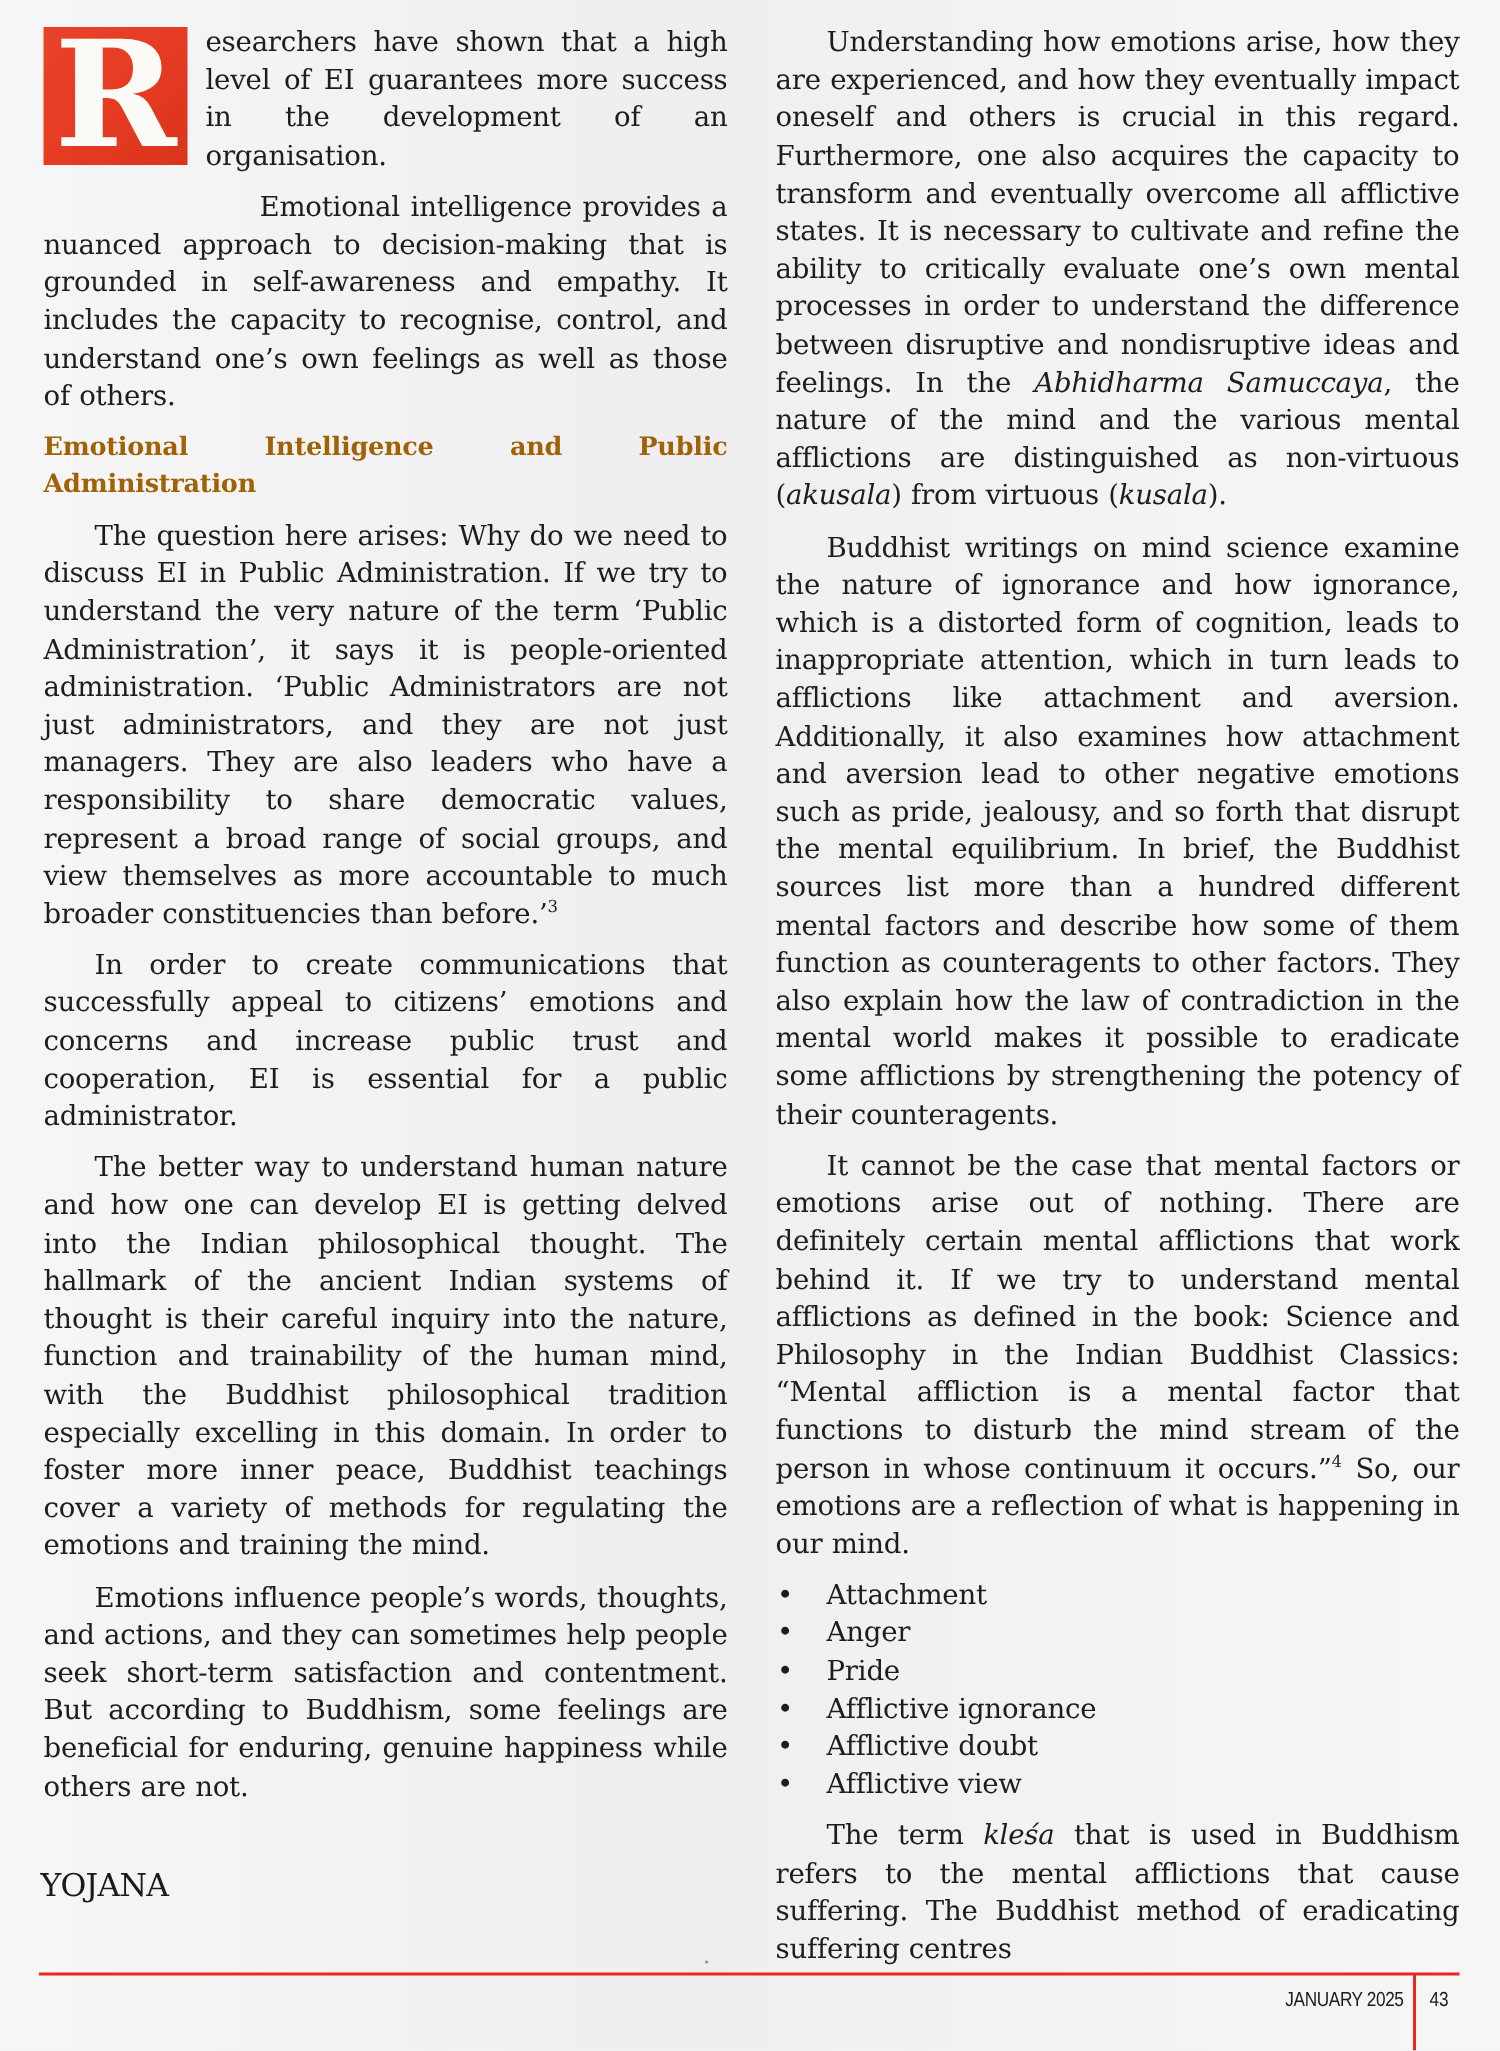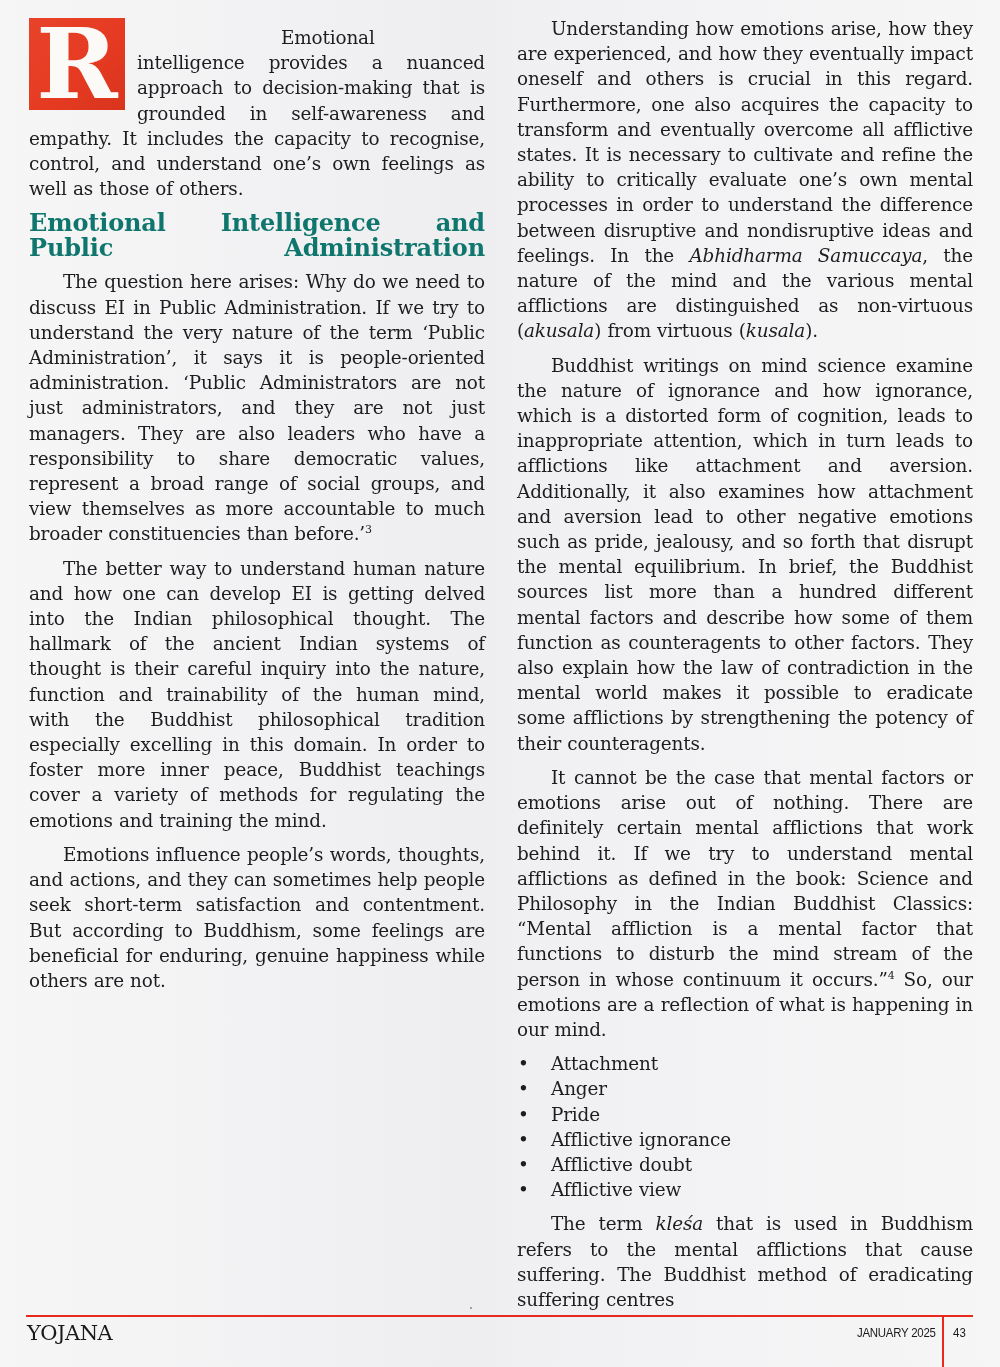--- a/index.html
+++ b/index.html
@@ -43,23 +43,23 @@
       font-weight: bold;
       font-size: 98px;
       line-height: 92px;
       text-align: center;
       text-indent: 0;
     }
     .after-drop {
       text-indent: 144px;
     }
     .heading {
-      color: #0f766e;
+      color: #a16207;
       font-weight: bold;
-      font-size: 24px;
+      font-size: 17px;
       line-height: 25px;
       margin: 4px 0 9px 0;
       text-align: justify;
       text-align-last: left;
     }
     .heading.tight { letter-spacing: -0.6px; word-spacing: -2px; }
     .justify-last { text-align-last: justify; }
     i { }
     sup { font-size: 11px; vertical-align: super; line-height: 0; }
     ul.afflictions {
@@ -89,21 +89,21 @@
       position: absolute;
       left: 942px;
       top: 1316px;
       width: 2px;
       height: 51px;
       background: #e8291e;
     }
     .footer-brand {
       position: absolute;
       left: 27px;
-      top: 1321px;
+      top: 1245px;
       font-family: "DejaVu Serif", "Liberation Serif", serif;
       font-size: 21px;
       letter-spacing: -0.5px;
       color: #1a1a1a;
     }
     .footer-date {
       position: absolute;
       right: 64px;
       top: 1325px;
       font-family: "Liberation Sans", "DejaVu Sans", sans-serif;
@@ -132,27 +132,29 @@
       background: #888;
       border-radius: 1px;
     }
   </style>
 </head>
 <body>
 
 <div class="col col-left">
   <p class="para dropcap-para">
     <span class="dropcap">R</span>
+    <span>esearchers have shown that a high level of EI guarantees more success in the development of an organisation.</span>
   </p>
   <p class="para after-drop">Emotional intelligence provides a nuanced approach to decision-making that is grounded in self-awareness and empathy. It includes the capacity to recognise, control, and understand one’s own feelings as well as those of others.</p>
 
   <h2 class="heading justify-last" style="text-align-last: justify;"><span>Emotional Intelligence and Public Administration</span></h2>
 
   <p class="para"><span>The question here arises: Why do we need to discuss EI in Public Administration. If we try to understand the very nature of the term ‘Public Administration’, it says it is people-oriented administration. ‘Public Administrators are not just administrators, and they are not just managers. They are also leaders who have a responsibility to share democratic values, represent a broad range of social groups, and view themselves as more accountable to much broader constituencies than before.’</span><sup>3</sup></p>
 
+  <p class="para">In order to create communications that successfully appeal to citizens’ emotions and concerns and increase public trust and cooperation, EI is essential for a public administrator.</p>
 
 
   <p class="para">The better way to understand human nature and how one can develop EI is getting delved into the Indian philosophical thought. The hallmark of the ancient Indian systems of thought is their careful inquiry into the nature, function and trainability of the human mind, with the Buddhist philosophical tradition especially excelling in this domain. In order to foster more inner peace, Buddhist teachings cover a variety of methods for regulating the emotions and training the mind.</p>
   <p class="para">Emotions influence people’s words, thoughts, and actions, and they can sometimes help people seek short-term satisfaction and contentment. But according to Buddhism, some feelings are beneficial for enduring, genuine happiness while others are not.</p>
 </div>
 
 <div class="col col-right">
   <p class="para"><span>Understanding how emotions arise, how they are experienced, and how they eventually impact oneself and others is crucial in this regard. Furthermore, one also acquires the capacity to transform and eventually overcome all afflictive states. It is necessary to cultivate and refine the ability to critically evaluate one’s own mental processes in order to understand the difference between disruptive and nondisruptive ideas and feelings. In the </span><i>Abhidharma Samuccaya</i><span>, the nature of the mind and the various mental afflictions are distinguished as non-virtuous (</span><i>akusala</i><span>) from virtuous (</span><i>kusala</i><span>).</span></p>
 
   <p class="para">Buddhist writings on mind science examine the nature of ignorance and how ignorance, which is a distorted form of cognition, leads to inappropriate attention, which in turn leads to afflictions like attachment and aversion. Additionally, it also examines how attachment and aversion lead to other negative emotions such as pride, jealousy, and so forth that disrupt the mental equilibrium. In brief, the Buddhist sources list more than a hundred different mental factors and describe how some of them function as counteragents to other factors. They also explain how the law of contradiction in the mental world makes it possible to eradicate some afflictions by strengthening the potency of their counteragents.</p>

